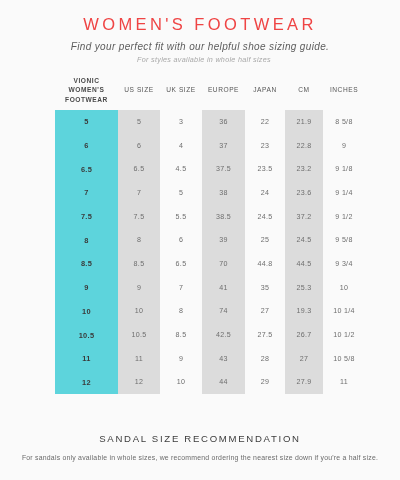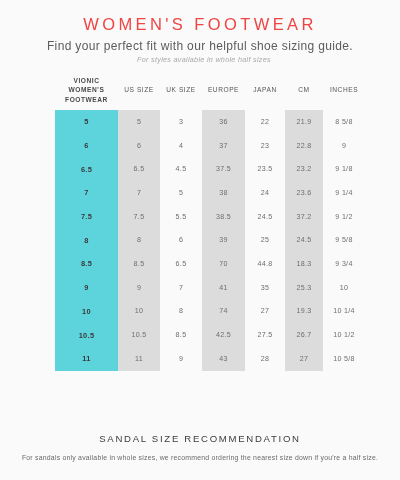--- a/index.html
+++ b/index.html
@@ -29,25 +29,26 @@
   }
   .title {
     font-size: 16.5px;
     letter-spacing: 3.4px;
     color: #ef4444;
     font-weight: 400;
     margin: 0;
     line-height: 22px;
   }
   .subtitle {
-    font-size: 12px;
+    font-size: 10px;
     letter-spacing: 0.35px;
     color: #5c5c5c;
     margin: 6px 0 0 0;
     line-height: 11px;
+    font-style: italic;
   }
   .subnote {
     font-size: 7.2px;
     letter-spacing: 0.3px;
     color: #a8a8a8;
     font-style: italic;
     margin: 2px 0 0 8px;
     line-height: 11px;
   }
 
@@ -230,21 +231,21 @@
             <td class="plain">25</td>
             <td class="shade">24.5</td>
             <td class="plain">9 5/8</td>
           </tr>
           <tr>
             <td class="brand-cell">8.5</td>
             <td class="shade">8.5</td>
             <td class="plain">6.5</td>
             <td class="shade">70</td>
             <td class="plain">44.8</td>
-            <td class="shade">18.3</td>
+            <td class="shade">44.5</td>
             <td class="plain">9 3/4</td>
           </tr>
           <tr>
             <td class="brand-cell">9</td>
             <td class="shade">9</td>
             <td class="plain">7</td>
             <td class="shade">41</td>
             <td class="plain">35</td>
             <td class="shade">25.3</td>
             <td class="plain">10</td>
@@ -269,20 +270,29 @@
           </tr>
           <tr>
             <td class="brand-cell">11</td>
             <td class="shade">11</td>
             <td class="plain">9</td>
             <td class="shade">43</td>
             <td class="plain">28</td>
             <td class="shade">27</td>
             <td class="plain">10 5/8</td>
           </tr>
+          <tr>
+            <td class="brand-cell">12</td>
+            <td class="shade">12</td>
+            <td class="plain">10</td>
+            <td class="shade">44</td>
+            <td class="plain">29</td>
+            <td class="shade">27.9</td>
+            <td class="plain">11</td>
+          </tr>
         </tbody>
     </table>
   </div>
 
   <div class="footer">
     <h2 class="footer-title">SANDAL SIZE RECOMMENDATION</h2>
     <p class="footer-note">For sandals only available in whole sizes, we recommend ordering the nearest size down if you're a half size.</p>
   </div>
 
 </div>

